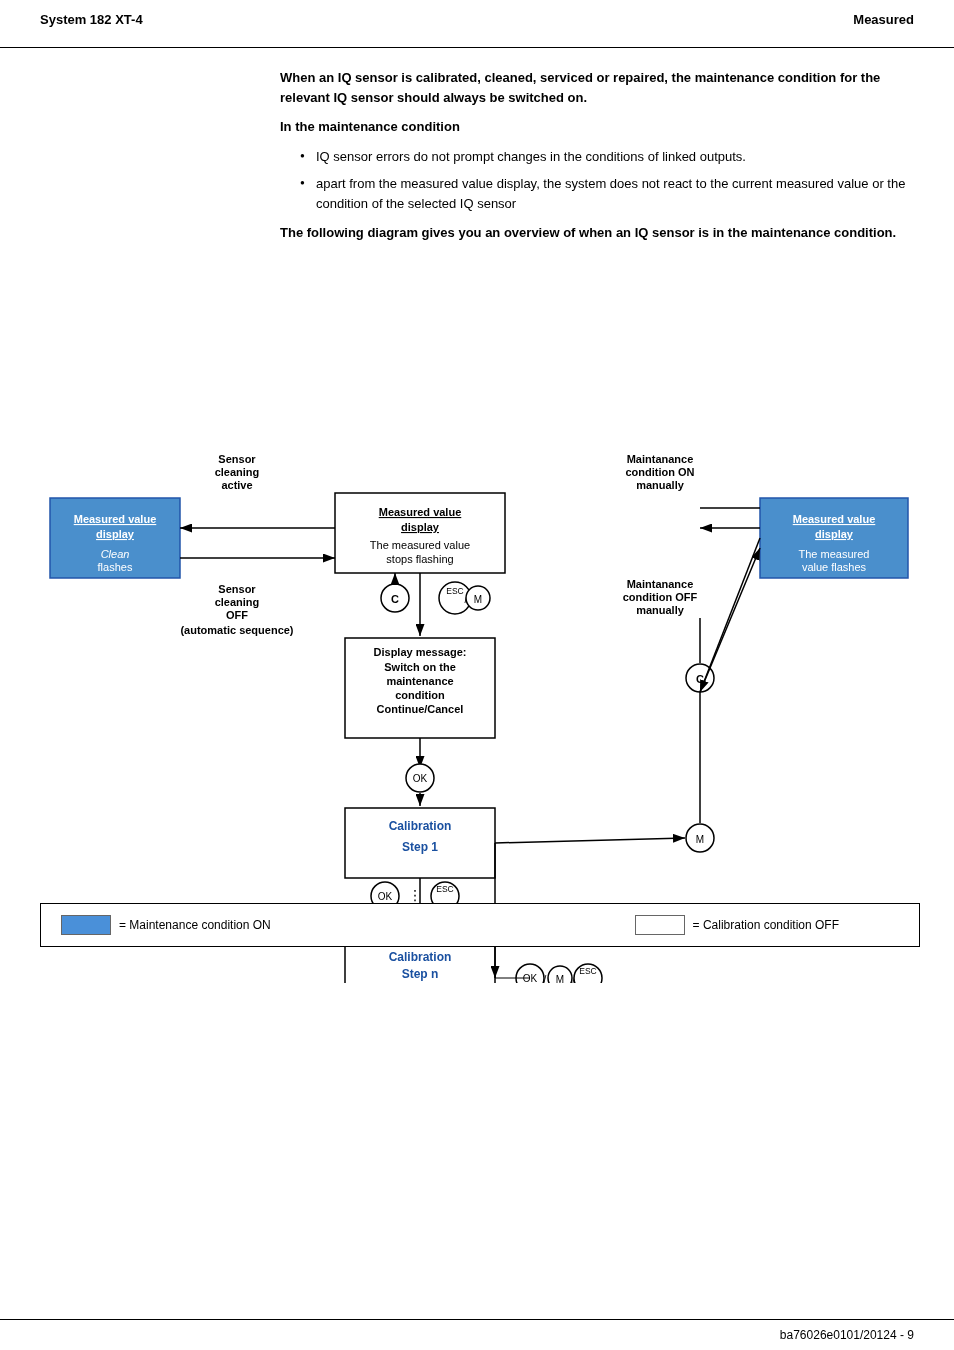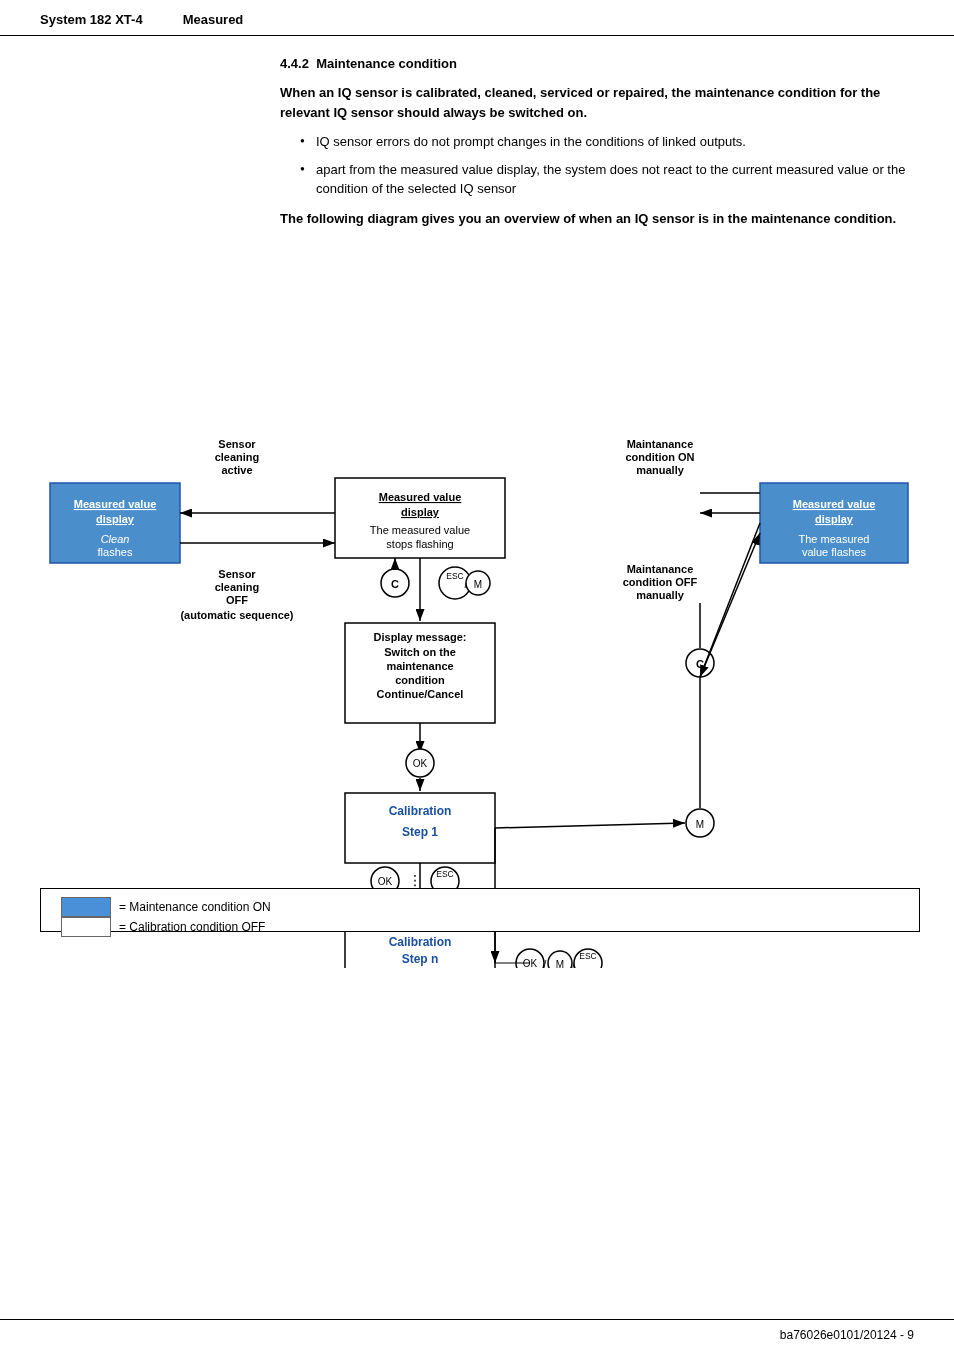--- a/index.html
+++ b/index.html
@@ -16,22 +16,22 @@
     .page-container {
       width: 954px;
       min-height: 1350px;
       padding: 0;
       position: relative;
     }
 
     
     .header-bar {
       display: flex;
-      justify-content: flex-start;
-      padding: 12px 40px 8px 40px;
+      justify-content: space-between;
+      padding: 12px 40px 20px 40px;
       border-bottom: 1.5px solid #000;
       font-size: 13px;
       font-weight: bold;
       gap: 40px;
     }
 
     
     .footer-bar {
       position: absolute;
       bottom: 0;
@@ -93,25 +93,24 @@
     }
 
     
     .legend-box {
       position: absolute;
       bottom: 0;
       left: 0;
       right: 0;
       border: 1.5px solid #000;
       display: flex;
-      align-items: flex-start;
+      align-items: center;
       padding: 8px 20px;
       font-size: 12px;
       background: #fff;
-      flex-direction: column;
     }
 
     .legend-swatch {
       width: 50px;
       height: 20px;
       display: inline-block;
       margin-right: 8px;
       border: 1px solid #666;
     }
 
@@ -139,24 +138,22 @@
 <div class="page-container">
 
   <div class="header-bar">
     <span>System 182 XT-4</span>
     <span>Measured</span>
   </div>
 
   <div class="main-content">
 
     <div style="margin-left: 240px; margin-bottom: 14px;">
-      <div class="section-title">
-        <span>4.4.2</span>&nbsp;&nbsp;<span>Maintenance condition</span>
-      </div>
       <div class="section-body">When an IQ sensor is calibrated, cleaned, serviced or repaired, the maintenance condition for the relevant IQ sensor should always be switched on.</div>
+      <div class="section-body">In the maintenance condition</div>
       <ul class="bullet-list">
         <li>IQ sensor errors do not prompt changes in the conditions of linked outputs.</li>
         <li>apart from the measured value display, the system does not react to the current measured value or the condition of the selected IQ sensor</li>
       </ul>
       <div class="section-body">The following diagram gives you an overview of when an IQ sensor is in the maintenance condition.</div>
     </div>
 
     <div class="diagram-container">
       <svg class="diagram-svg" viewBox="0 0 880 690" xmlns="http://www.w3.org/2000/svg">
 

